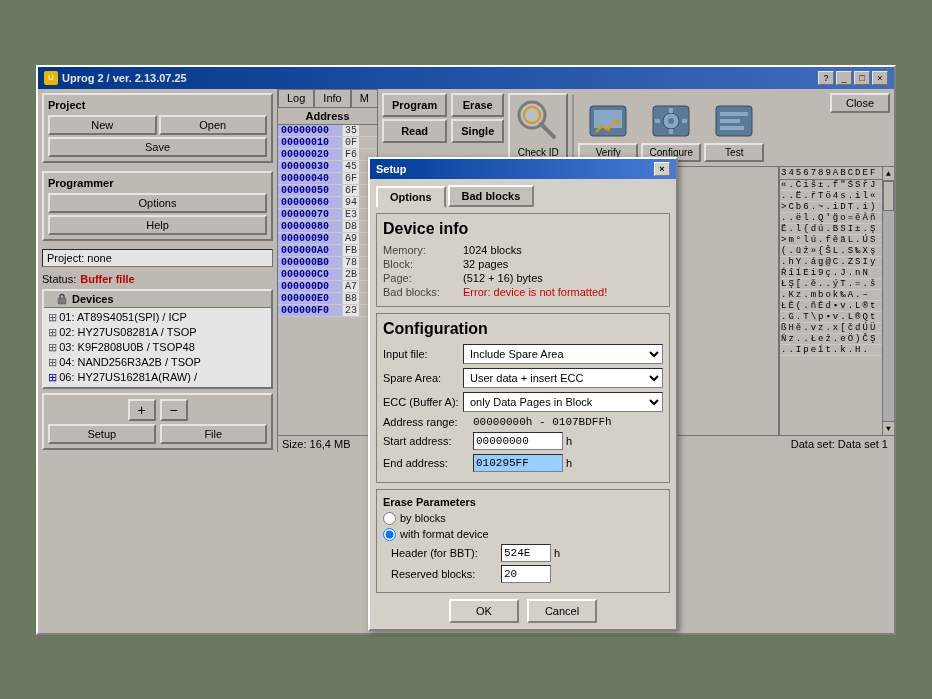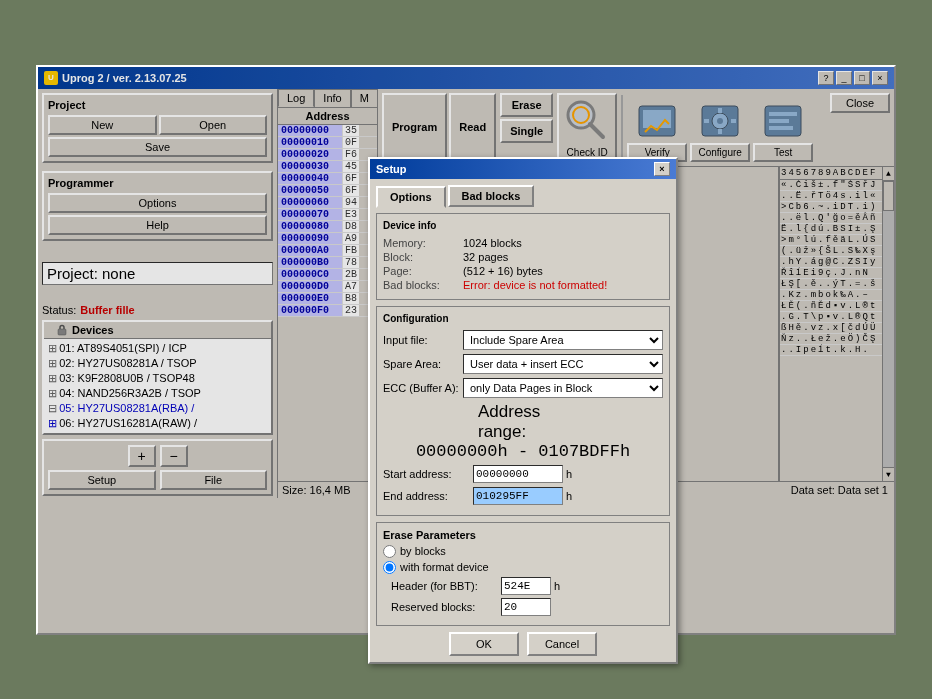--- a/index.html
+++ b/index.html
@@ -117,25 +117,25 @@
       grid-column: 1 / -1;
     }
 
     .programmer-group {
       display: flex;
       flex-direction: column;
       gap: 2px;
     }
 
     .project-path {
-      margin: 17px 4px;
+      margin: 4px 4px;
       background: white;
       border: 1px inset #808080;
       padding: 2px 4px;
-      font-size: 15px;
+      font-size: 11px;
       overflow: hidden;
       text-overflow: ellipsis;
       white-space: nowrap;
     }
 
     .status-bar-small {
       margin: 2px 4px;
       display: flex;
       align-items: center;
       gap: 4px;
@@ -380,21 +380,21 @@
     }
     .dialog-section {
       border: 1px solid #808080;
       margin-bottom: 6px;
       padding: 6px;
       background: #d4d0c8;
     }
     .dialog-section-title {
       font-weight: bold;
       margin-bottom: 6px;
-      font-size: 10px;
+      font-size: 16px;
     }
     .info-row {
       display: flex;
       margin-bottom: 2px;
       font-size: 11px;
     }
     .info-label {
       width: 80px;
       color: #444;
     }
@@ -420,22 +420,21 @@
       border: 1px inset #808080;
       background: white;
       font-size: 11px;
       padding: 0 2px;
     }
 
     .addr-range-row {
       display: flex;
       align-items: center;
       margin-bottom: 4px;
-      font-size: 17px;
-      flex-direction: column;
+      font-size: 11px;
     }
     .addr-range-label {
       width: 90px;
     }
     .addr-range-value {
       font-family: 'Courier New', monospace;
     }
 
     .addr-input-row {
       display: flex;
@@ -615,21 +614,20 @@
             <rect x="2" y="5" width="8" height="6" rx="1" fill="#888" stroke="#555" stroke-width="0.5"></rect>
             <path d="M4 5V3.5a2 2 0 0 1 4 0V5" stroke="#555" stroke-width="1.5" fill="none"></path>
           </svg>
           <span class="devices-label">Devices</span>
         </div>
         <div class="devices-list">
           <div class="device-item"><span class="expand">⊞</span><span>01: AT89S4051(SPI) / ICP</span></div>
           <div class="device-item"><span class="expand">⊞</span><span>02: HY27US08281A / TSOP</span></div>
           <div class="device-item"><span class="expand">⊞</span><span>03: K9F2808U0B / TSOP48</span></div>
           <div class="device-item"><span class="expand">⊞</span><span>04: NAND256R3A2B / TSOP</span></div>
-          <div class="device-item highlighted"><span class="expand">⊟</span><span>05: HY27US08281A(RBA) /</span></div>
           <div class="device-item"><span class="expand" style="color:#0000cc">⊞</span><span>06: HY27US16281A(RAW) /</span></div>
         </div>
       </div>
 
       <div class="device-controls">
         <div class="device-btn-row">
           <div class="icon-btn">
             <span>+</span>
           </div>
           <div class="icon-btn">
@@ -715,21 +713,21 @@
             <span class="addr-cell">000000F0</span>
             <span class="data-cell">23</span>
           </div>
       </div>
       <div class="size-bar">Size: 16,4 MB</div>
     </div>
 
     <div style="flex:1; display:flex; flex-direction:column; overflow:hidden;">
 
       <div style="display:flex; align-items:stretch; border-bottom:1px solid #808080; padding:4px; gap:4px; background:#d4d0c8;">
-        <div style="display:flex; flex-direction:row; gap:2px;">
+        <div style="display:flex; flex-direction:column; gap:2px;">
           <button class="prog-big-btn" style="font-size:11px; font-weight:bold;">Program</button>
           <button class="prog-big-btn" style="font-size:11px; font-weight:bold;">Read</button>
         </div>
         <div style="display:flex; flex-direction:column; gap:2px;">
           <button class="prog-big-btn" style="font-size:11px; font-weight:bold;">Erase</button>
           <button class="prog-big-btn" style="font-size:11px; font-weight:bold;">Single</button>
         </div>
 
         <div style="display:flex; flex-direction:column; align-items:center; padding:2px 4px; border:2px solid; border-top-color:#fff; border-left-color:#fff; border-right-color:#808080; border-bottom-color:#808080;">
           <div class="magnifier">

